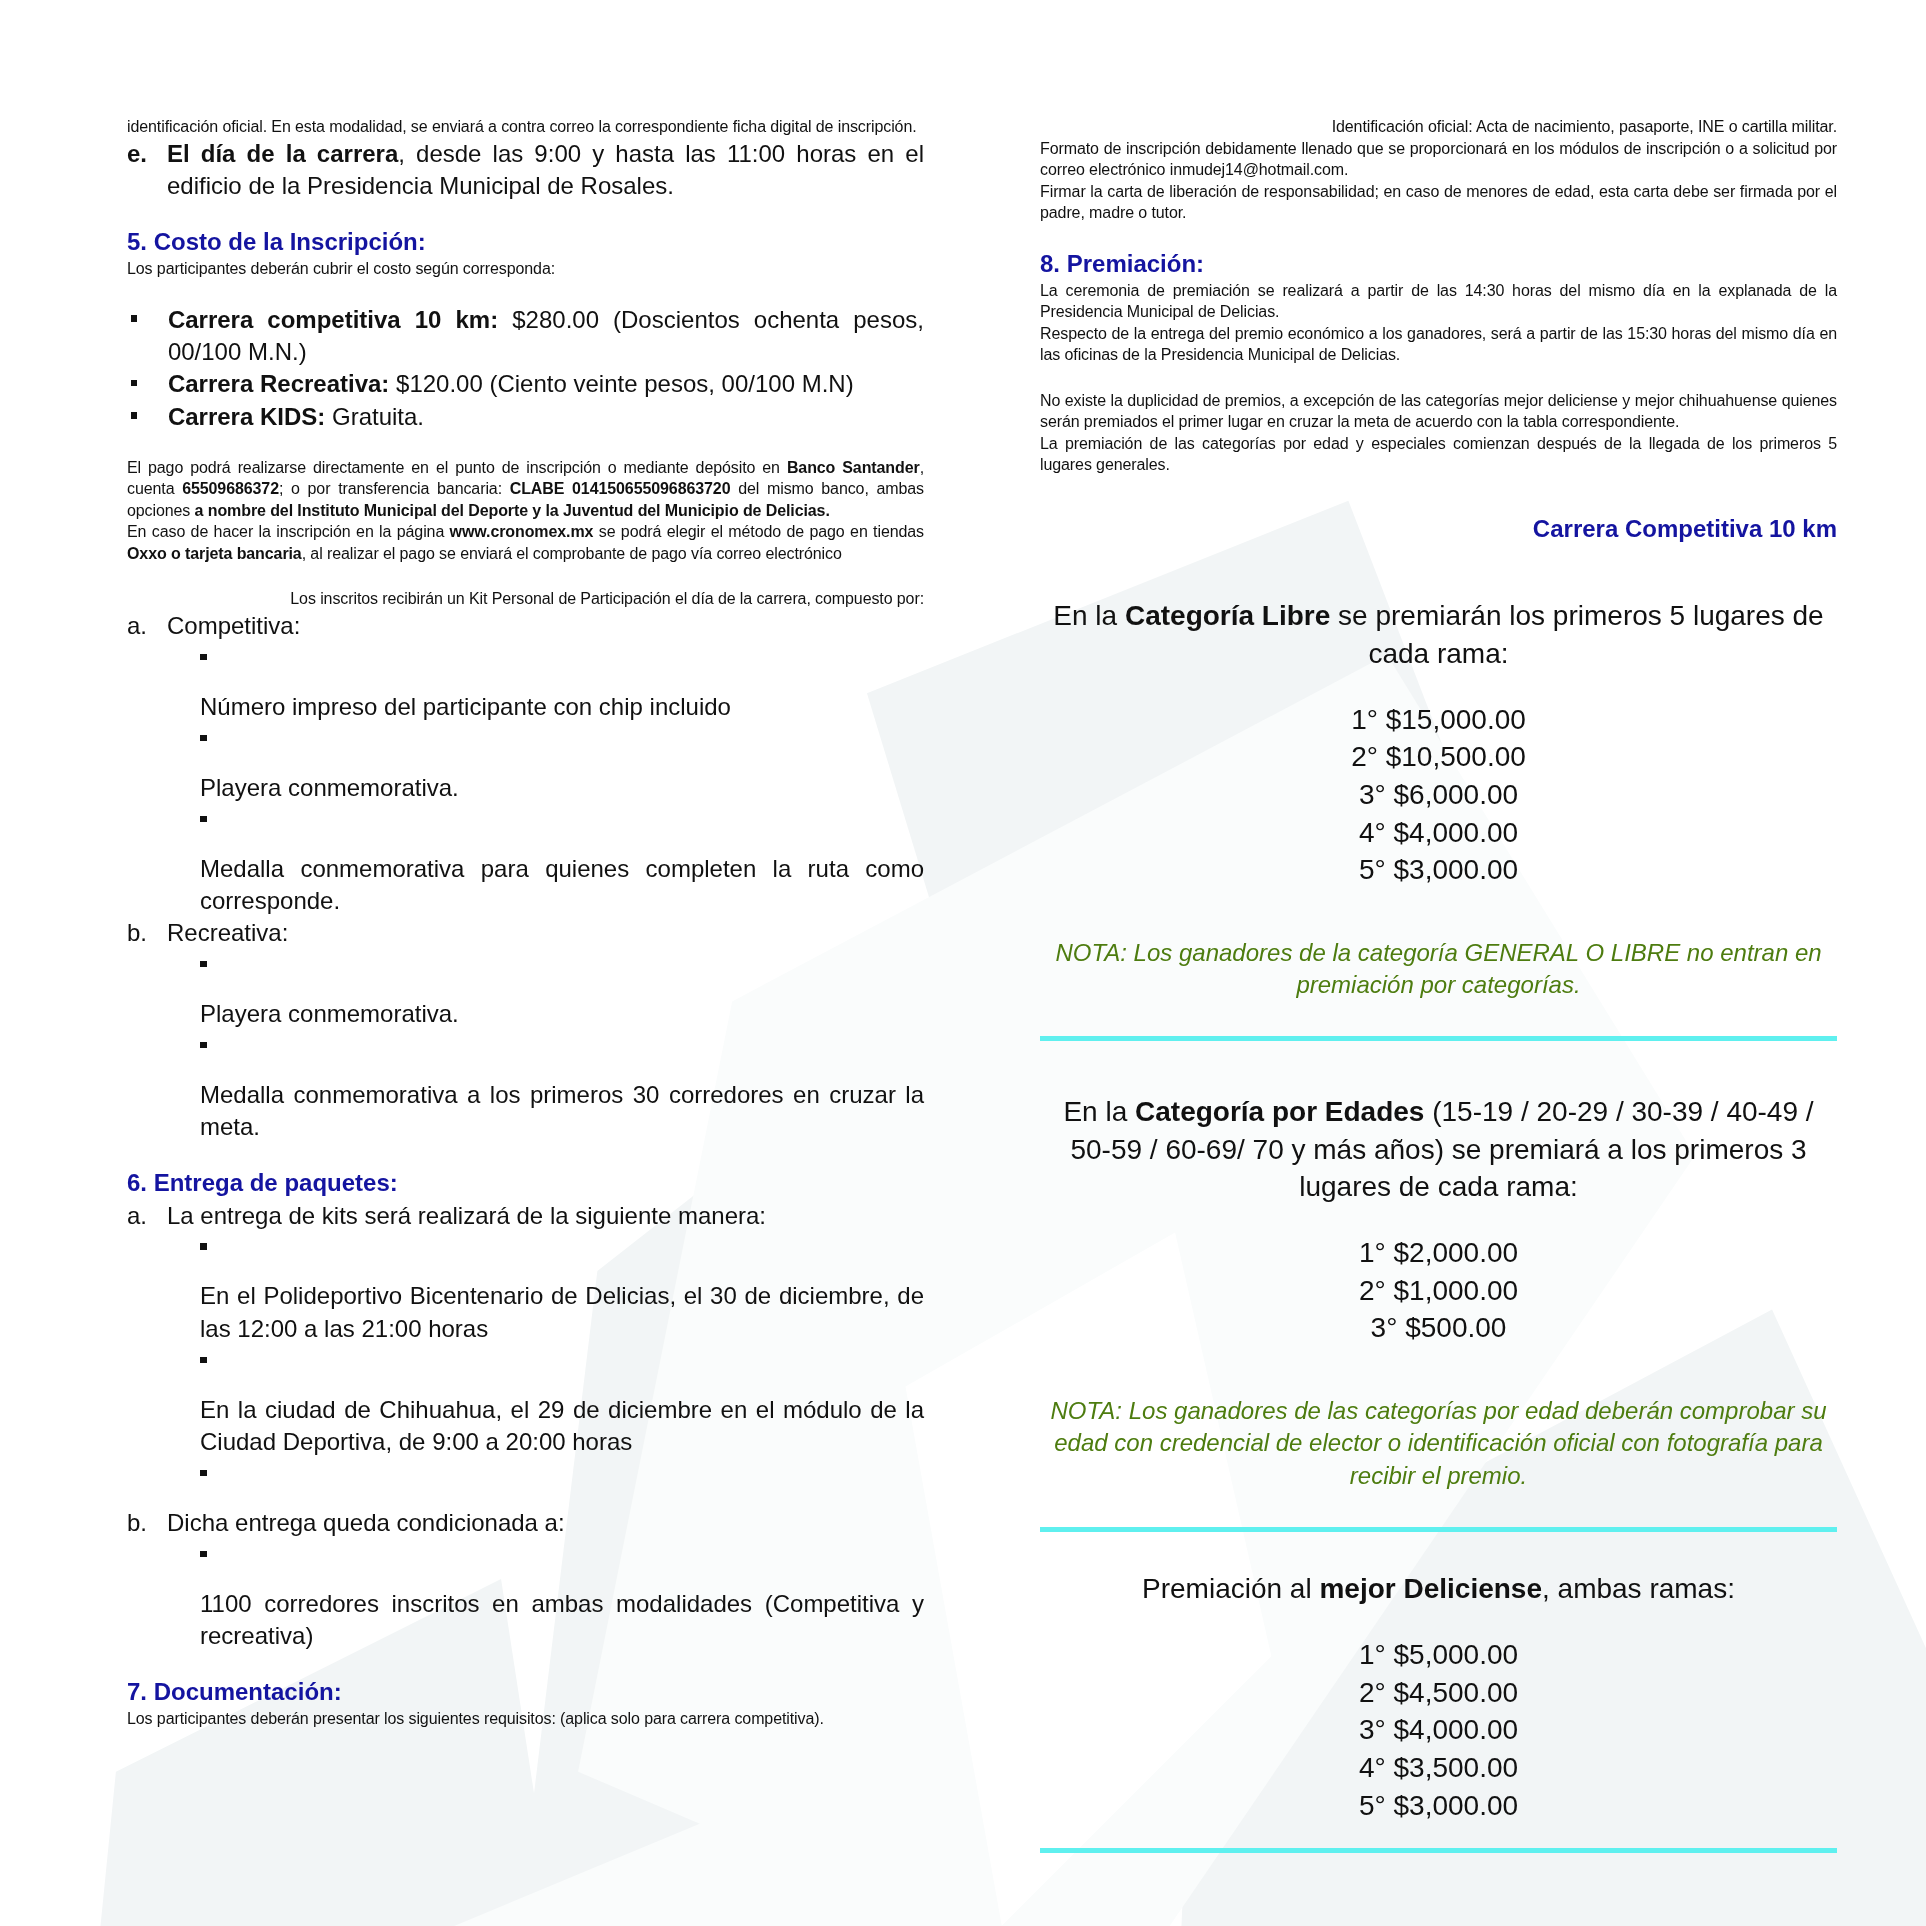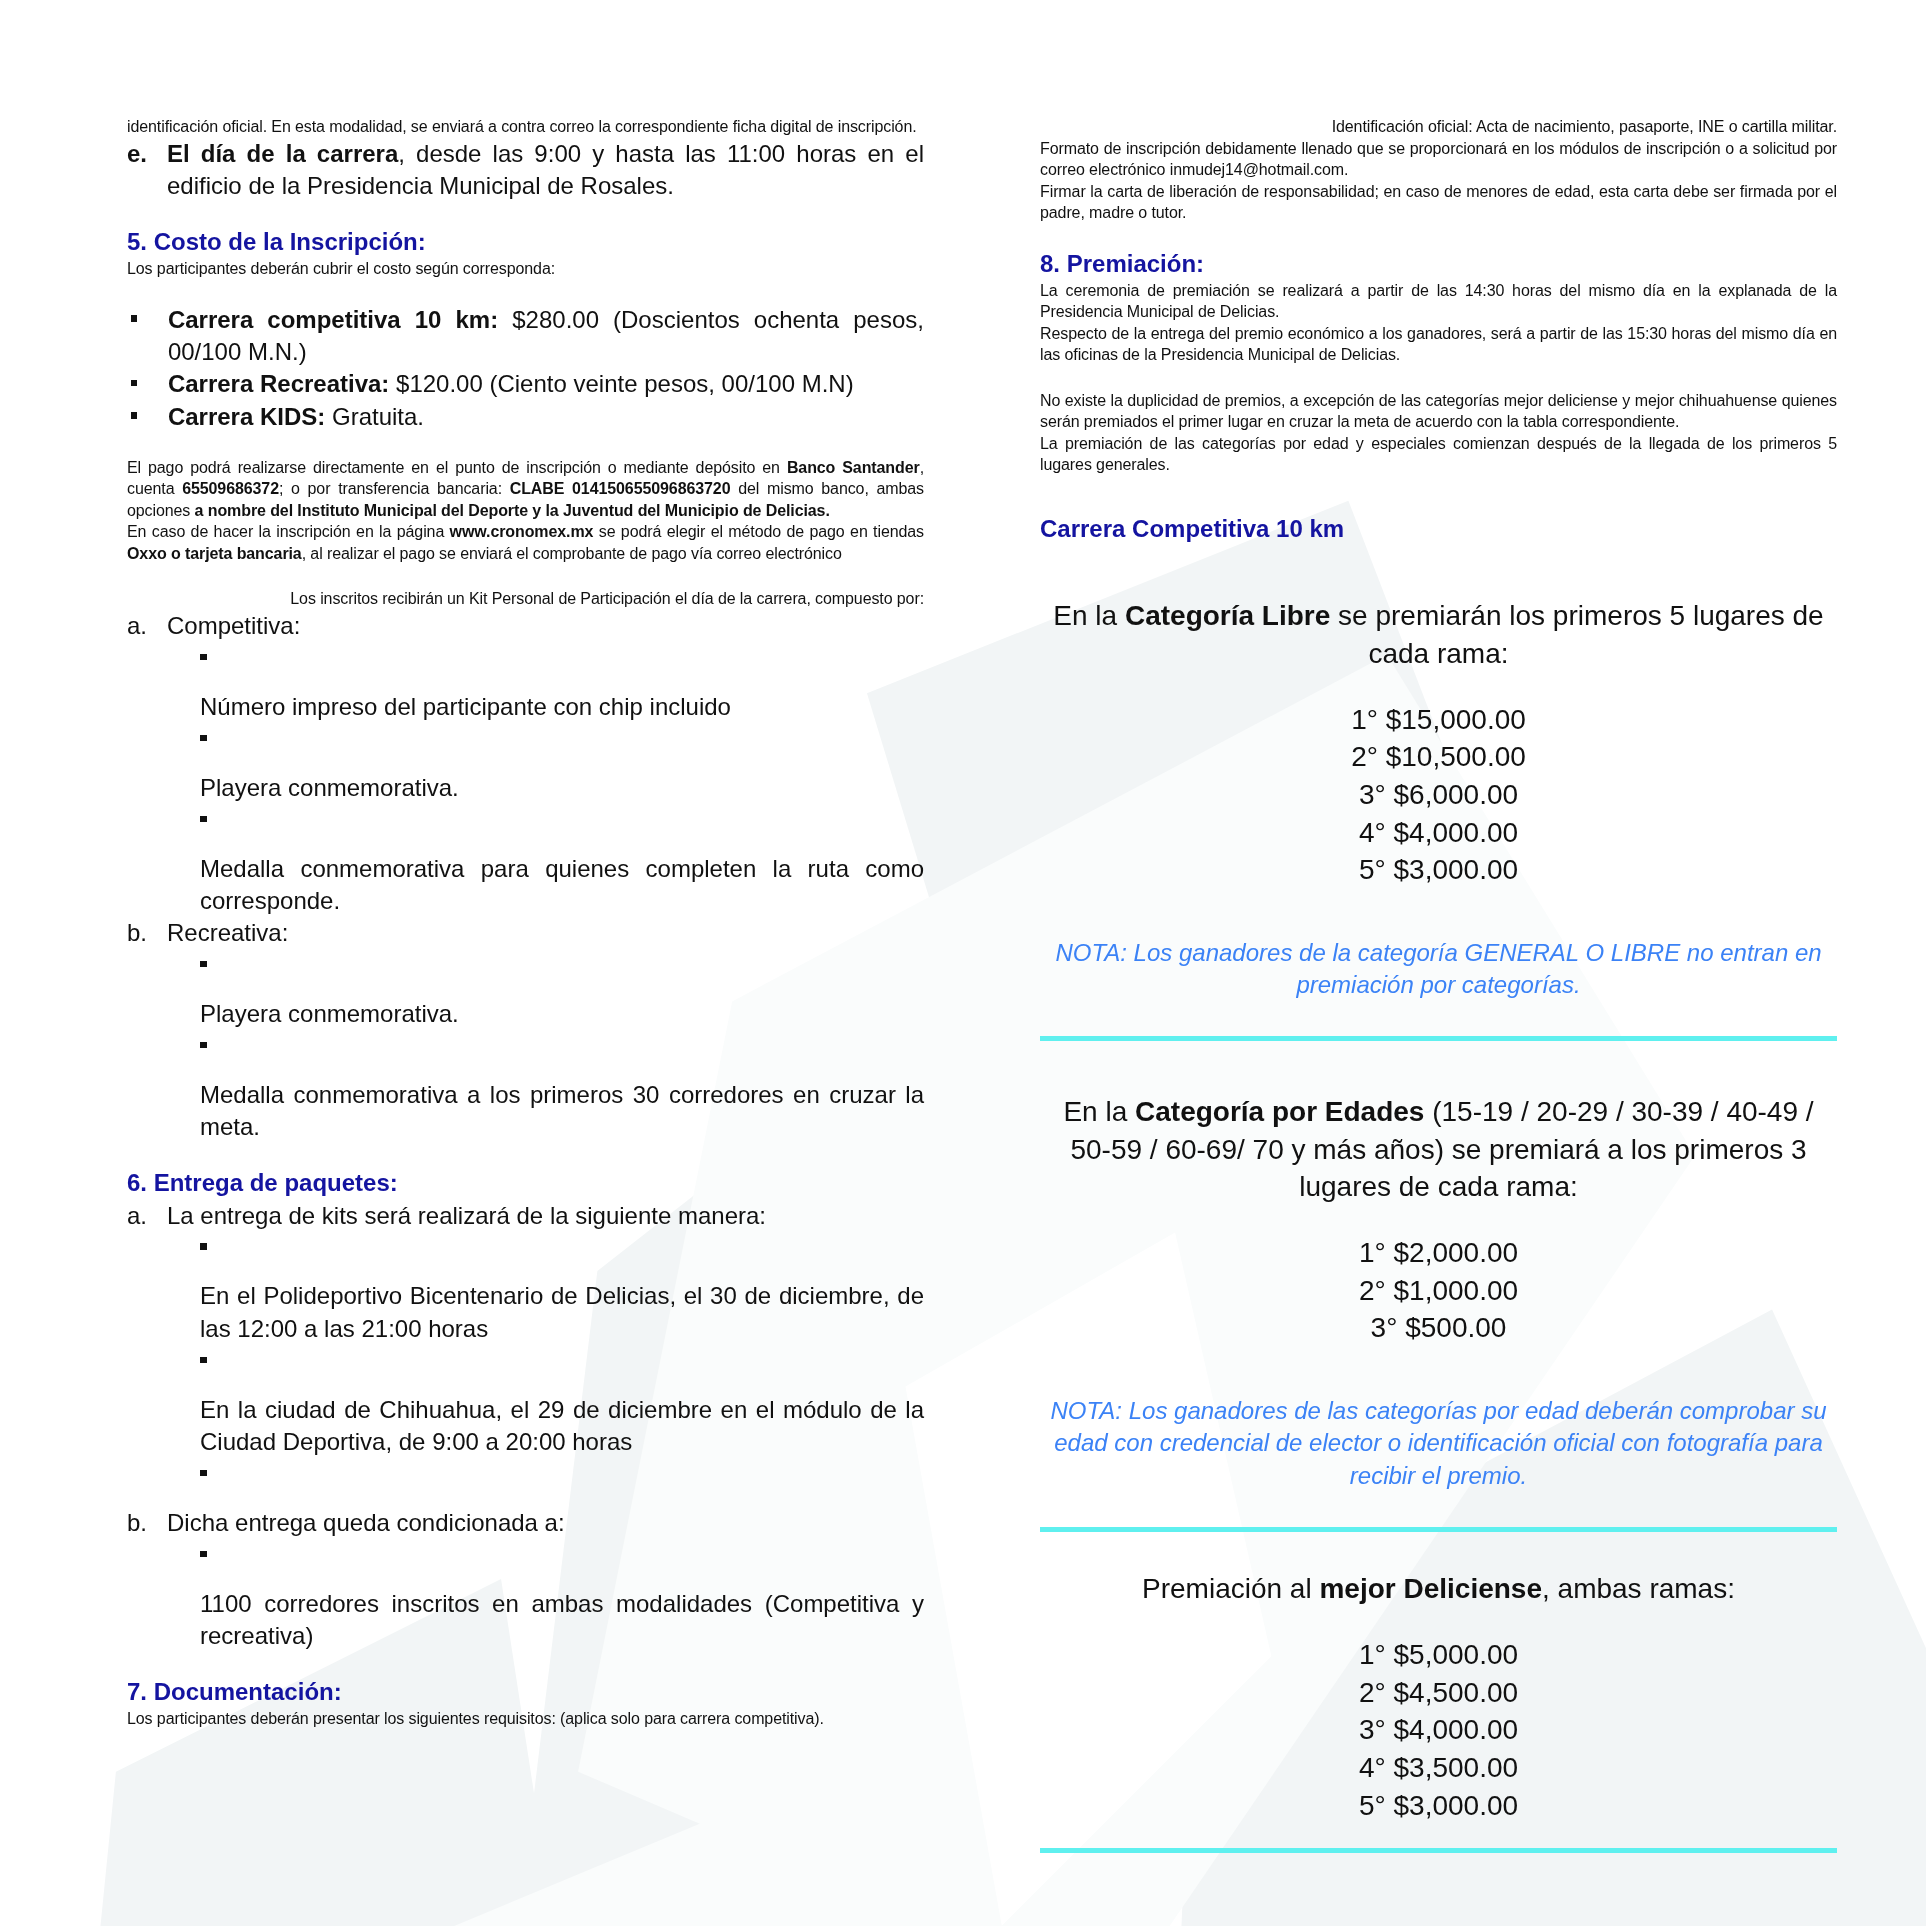--- a/index.html
+++ b/index.html
@@ -24,21 +24,21 @@
 
   
   .p{
     font-size:16px;
     line-height:1.345;
     text-align:justify;
     margin:0;
     letter-spacing:-0.1px;
   }
   .p.nojust{text-align:right;}
-  .center{text-align:left;}
+  .center{text-align:right;}
   .heading{
     color:#1414a0;
     font-weight:bold;
     font-size:24px;
     line-height:1.345;
     margin:0;
   }
   .gap-s{height:10.8px;}
   .gap-m{height:24px;}
   .gap-l{height:37px;}
@@ -60,21 +60,21 @@
   .sq-item > .body{flex:1;text-align:justify;}
 
   
   .sq-item.deep{padding-left:73px;flex-direction:column;}
 
   
   .award{font-size:28px;line-height:1.345;text-align:center;}
 
   
   .note{
-    color:#3b82f6;
+    color:#4d7c0f;
     font-style:italic;
     font-size:24px;
     line-height:1.345;
     text-align:center;
   }
 
   
   .rule{height:5px;background:#5ff0ef;width:100%;}
 </style>
 </head>

